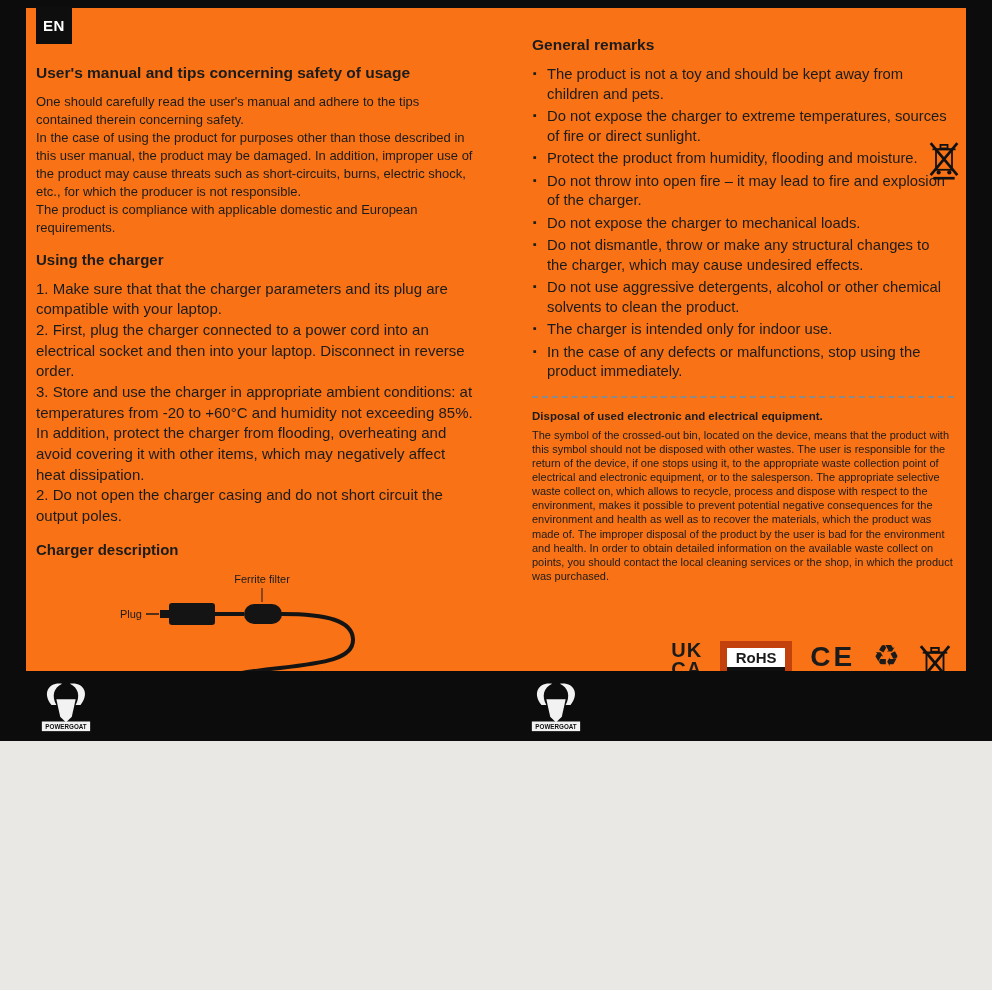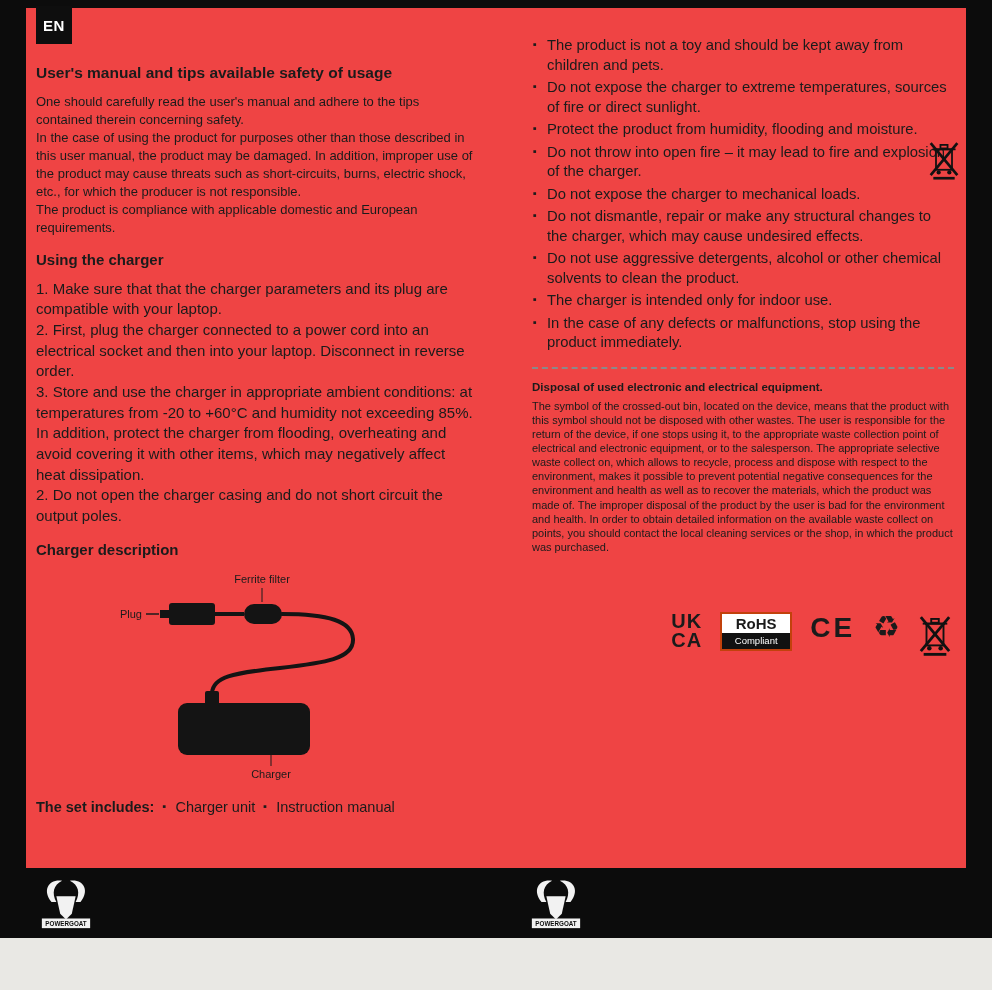--- a/index.html
+++ b/index.html
@@ -1,19 +1,19 @@
 <!DOCTYPE html>
 <html><head>
 <meta charset="utf-8">
 <style>
   * { margin:0; padding:0; box-sizing:border-box; }
   html,body { background:#e9e8e4; }
   .page {
-    position:relative; width:992px; height:938px; margin:0 auto;
-    background:#ef4444; color:#1b1b1b; overflow:hidden;
+    position:relative; width:992px; height:741px; margin:0 auto;
+    background:#f97316; color:#1b1b1b; overflow:hidden;
     font-family:"Liberation Sans","DejaVu Sans",sans-serif;
   }
   .bar-top { position:absolute; top:0; left:0; right:0; height:8px; background:#0c0c0c; }
   .strip-left { position:absolute; top:0; left:0; bottom:0; width:26px; background:#0c0c0c; }
   .strip-right { position:absolute; top:0; right:0; bottom:0; width:26px; background:#0c0c0c; }
   .bar-bottom { position:absolute; left:0; right:0; bottom:0; height:70px; background:#0c0c0c; }
 
   .badge-en {
     position:absolute; top:6px; left:36px; width:36px; height:38px;
     background:#0e0e0e; color:#fff; font-weight:bold; font-size:15px;
@@ -40,21 +40,21 @@
   .remarks li { position:relative; padding-left:15px; font-size:14.8px; line-height:1.32; margin-bottom:3px; }
   .remarks li::before { content:"▪"; position:absolute; left:1px; top:1px; font-size:11px; }
 
   .divider { border:none; border-top:2px dashed #8a8a8a; margin:14px 0 12px; }
 
   .disposal-h { font-size:11.5px; font-weight:bold; margin-bottom:6px; }
   .disposal-p { font-size:11px; line-height:1.28; }
 
   .certs { display:flex; justify-content:flex-end; align-items:flex-start; gap:18px; margin-top:58px; padding-right:2px; }
   .ukca { font-weight:800; font-size:20px; line-height:.95; letter-spacing:1px; text-align:center; }
-  .rohs { border:2px solid #c2410c; width:72px; text-align:center; background:#fff; }
+  .rohs { border:7px solid #c2410c; width:72px; text-align:center; background:#fff; }
   .rohs-top { font-weight:bold; font-size:15px; padding:1px 0; }
   .rohs-bottom { background:#111; color:#fff; font-size:9.5px; padding:2px 0 3px; }
   .ce { font-size:28px; font-weight:600; letter-spacing:3px; }
   .recycle { font-size:30px; line-height:1; font-family:"DejaVu Sans",sans-serif; }
 
   .weee-margin { position:absolute; left:928px; top:138px; }
 
   .goat { position:absolute; top:8px; }
   .goat-1 { left:38px; }
   .goat-2 { left:528px; }
@@ -64,21 +64,21 @@
 
 <div class="page">
 
   <div class="bar-top"></div>
   <div class="strip-left"></div>
   <div class="strip-right"></div>
 
   <div class="badge-en">EN</div>
 
   <div class="col-left">
-    <div class="h-main">User's manual and tips available safety of usage</div>
+    <div class="h-main">User's manual and tips concerning safety of usage</div>
     <div class="para">One should carefully read the user's manual and adhere to the tips contained therein concerning safety.
 In the case of using the product for purposes other than those described in this user manual, the product may be damaged. In addition, improper use of the product may cause threats such as short-circuits, burns, electric shock, etc., for which the producer is not responsible.
 The product is compliance with applicable domestic and European requirements.</div>
 
     <div class="h-sub">Using the charger</div>
     <div class="num-item">1. Make sure that that the charger parameters and its plug are compatible with your laptop.</div>
     <div class="num-item">2. First, plug the charger connected to a power cord into an electrical socket and then into your laptop. Disconnect in reverse order.</div>
     <div class="num-item">3. Store and use the charger in appropriate ambient conditions: at temperatures from -20 to +60°C and humidity not exceeding 85%. In addition, protect the charger from flooding, overheating and avoid covering it with other items, which may negatively affect heat dissipation.</div>
     <div class="num-item">2. Do not open the charger casing and do not short circuit the output poles.</div>
 
@@ -110,28 +110,29 @@
     </svg>
 
     <div class="set-line">
       <span class="set-label">The set includes:</span>
       <span class="set-item">Charger unit</span>
       <span class="set-item">Instruction manual</span>
     </div>
   </div>
 
   <div class="col-right">
+    <div class="h-main">General remarks</div>
 
     <ul class="remarks">
       <li>The product is not a toy and should be kept away from children and pets.</li>
       <li>Do not expose the charger to extreme temperatures, sources of fire or direct sunlight.</li>
       <li>Protect the product from humidity, flooding and moisture.</li>
       <li>Do not throw into open fire – it may lead to fire and explosion of the charger.</li>
       <li>Do not expose the charger to mechanical loads.</li>
-      <li>Do not dismantle, repair or make any structural changes to the charger, which may cause undesired effects.</li>
+      <li>Do not dismantle, throw or make any structural changes to the charger, which may cause undesired effects.</li>
       <li>Do not use aggressive detergents, alcohol or other chemical solvents to clean the product.</li>
       <li>The charger is intended only for indoor use.</li>
       <li>In the case of any defects or malfunctions, stop using the product immediately.</li>
     </ul>
 
     <hr class="divider">
 
     <div class="disposal-h">Disposal of used electronic and electrical equipment.</div>
     <div class="disposal-p">The symbol of the crossed-out bin, located on the device, means that the product with this symbol should not be disposed with other wastes. The user is responsible for the return of the device, if one stops using it, to the appropriate waste collection point of electrical and electronic equipment, or to the salesperson. The appropriate selective waste collect on, which allows to recycle, process and dispose with respect to the environment, makes it possible to prevent potential negative consequences for the environment and health as well as to recover the materials, which the product was made of. The improper disposal of the product by the user is bad for the environment and health. In order to obtain detailed information on the available waste collect on points, you should contact the local cleaning services or the shop, in which the product was purchased.</div>
 

